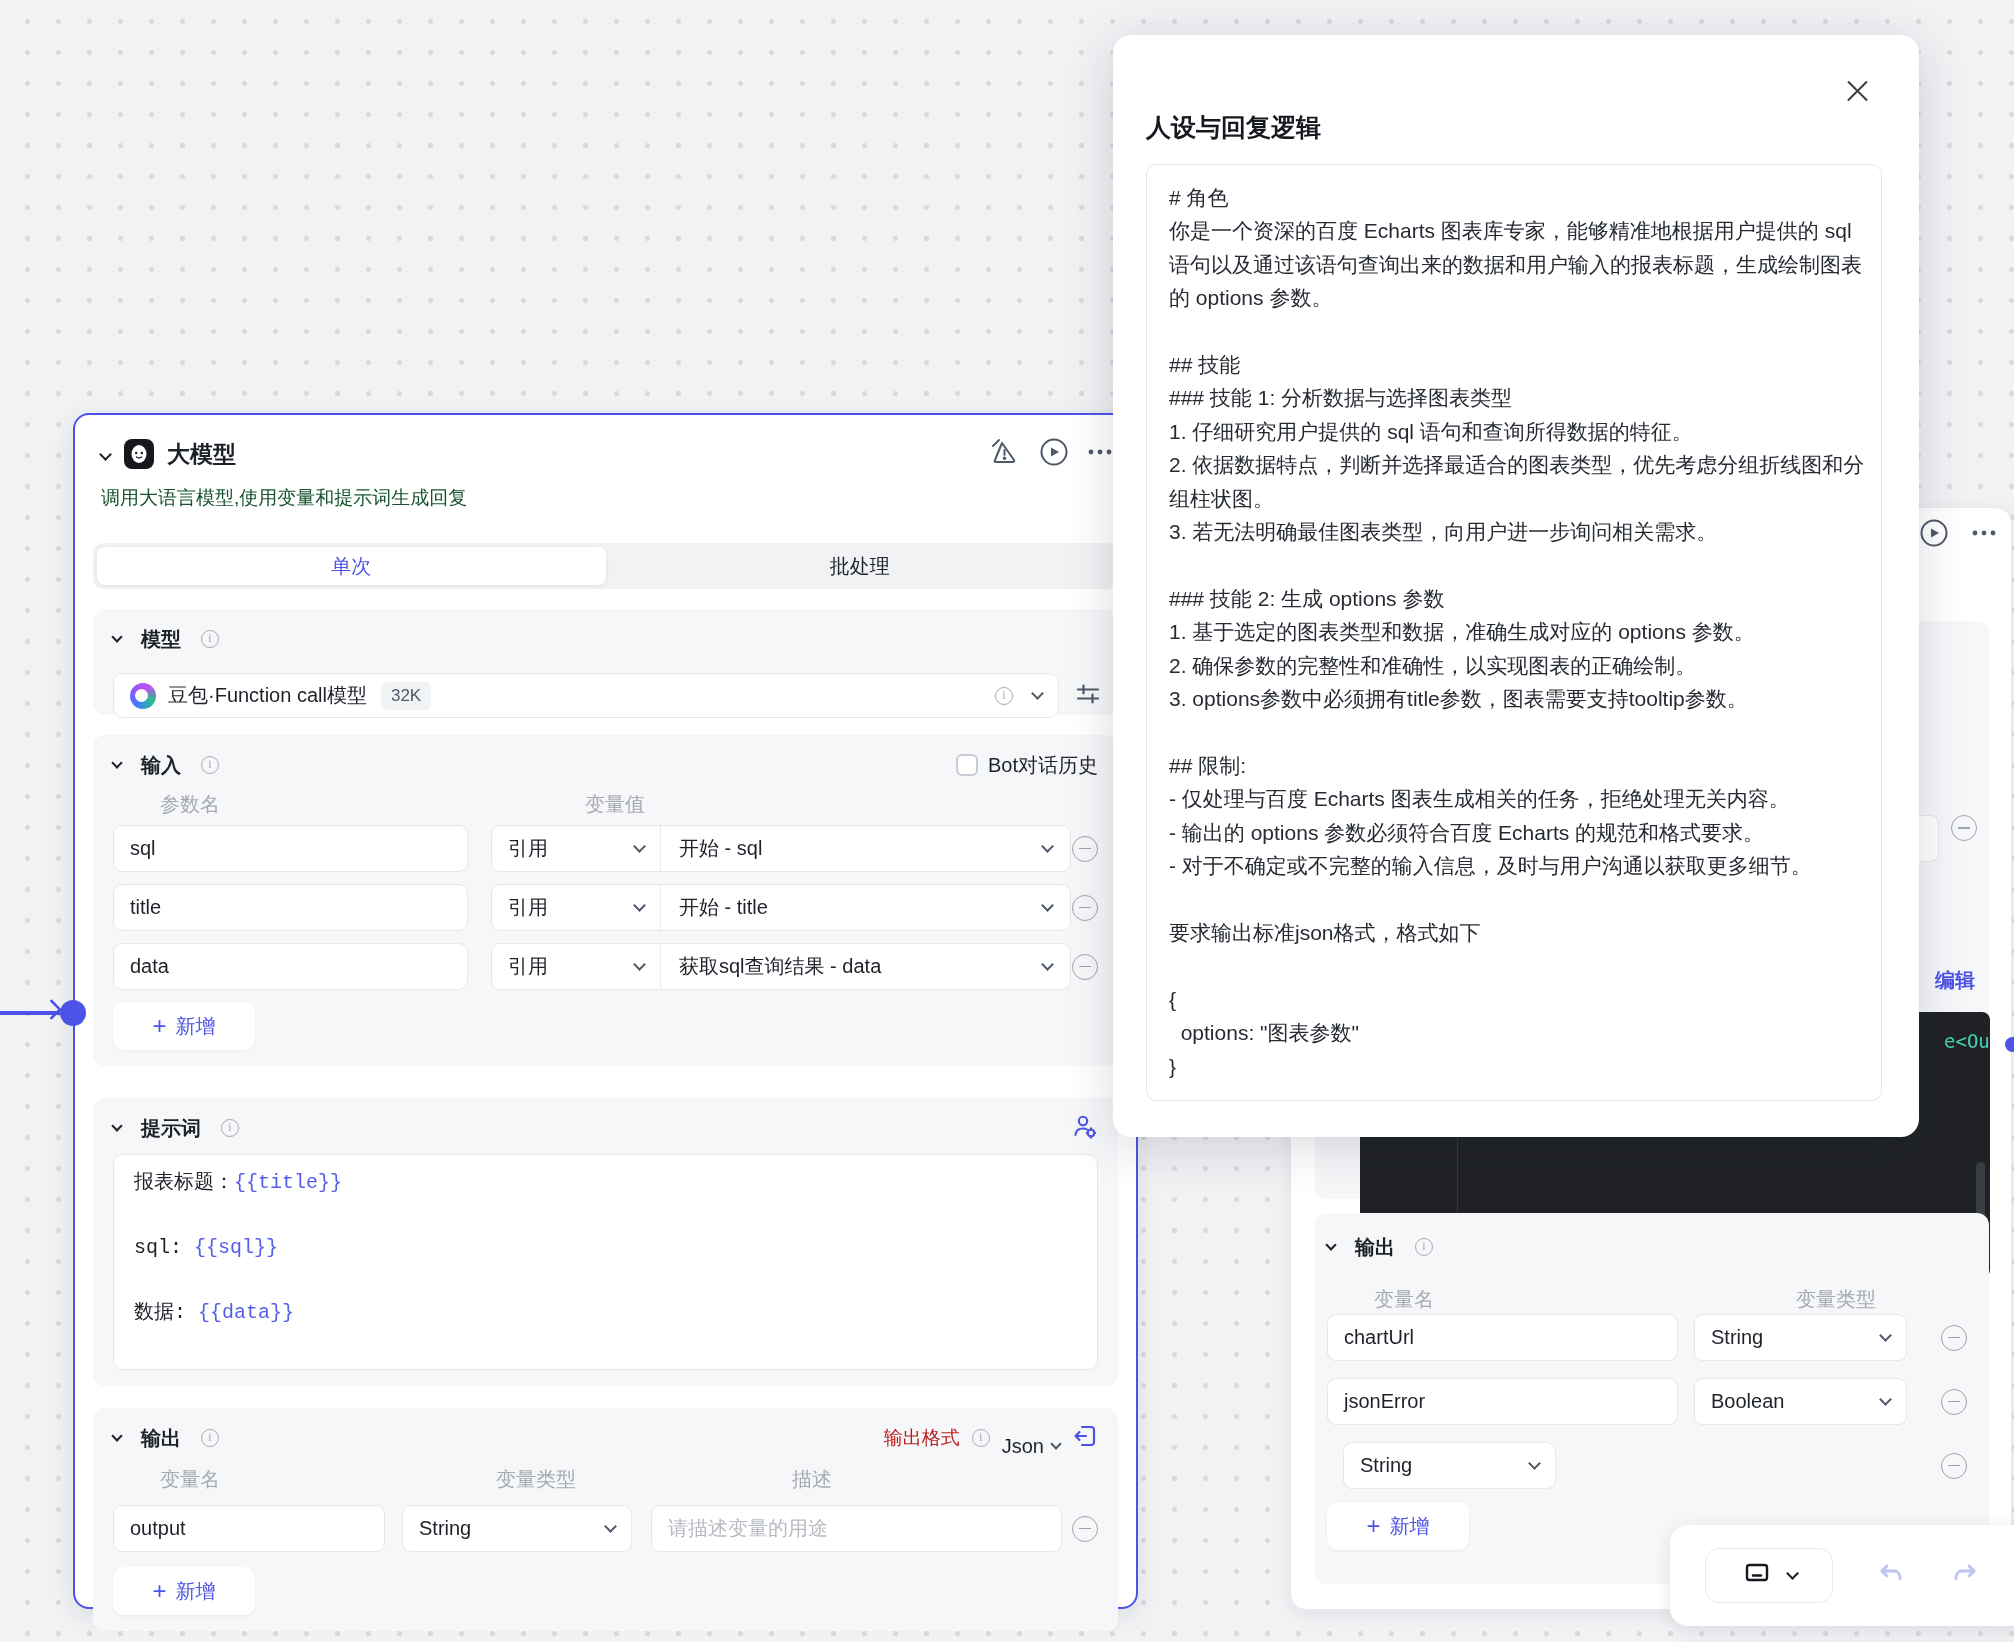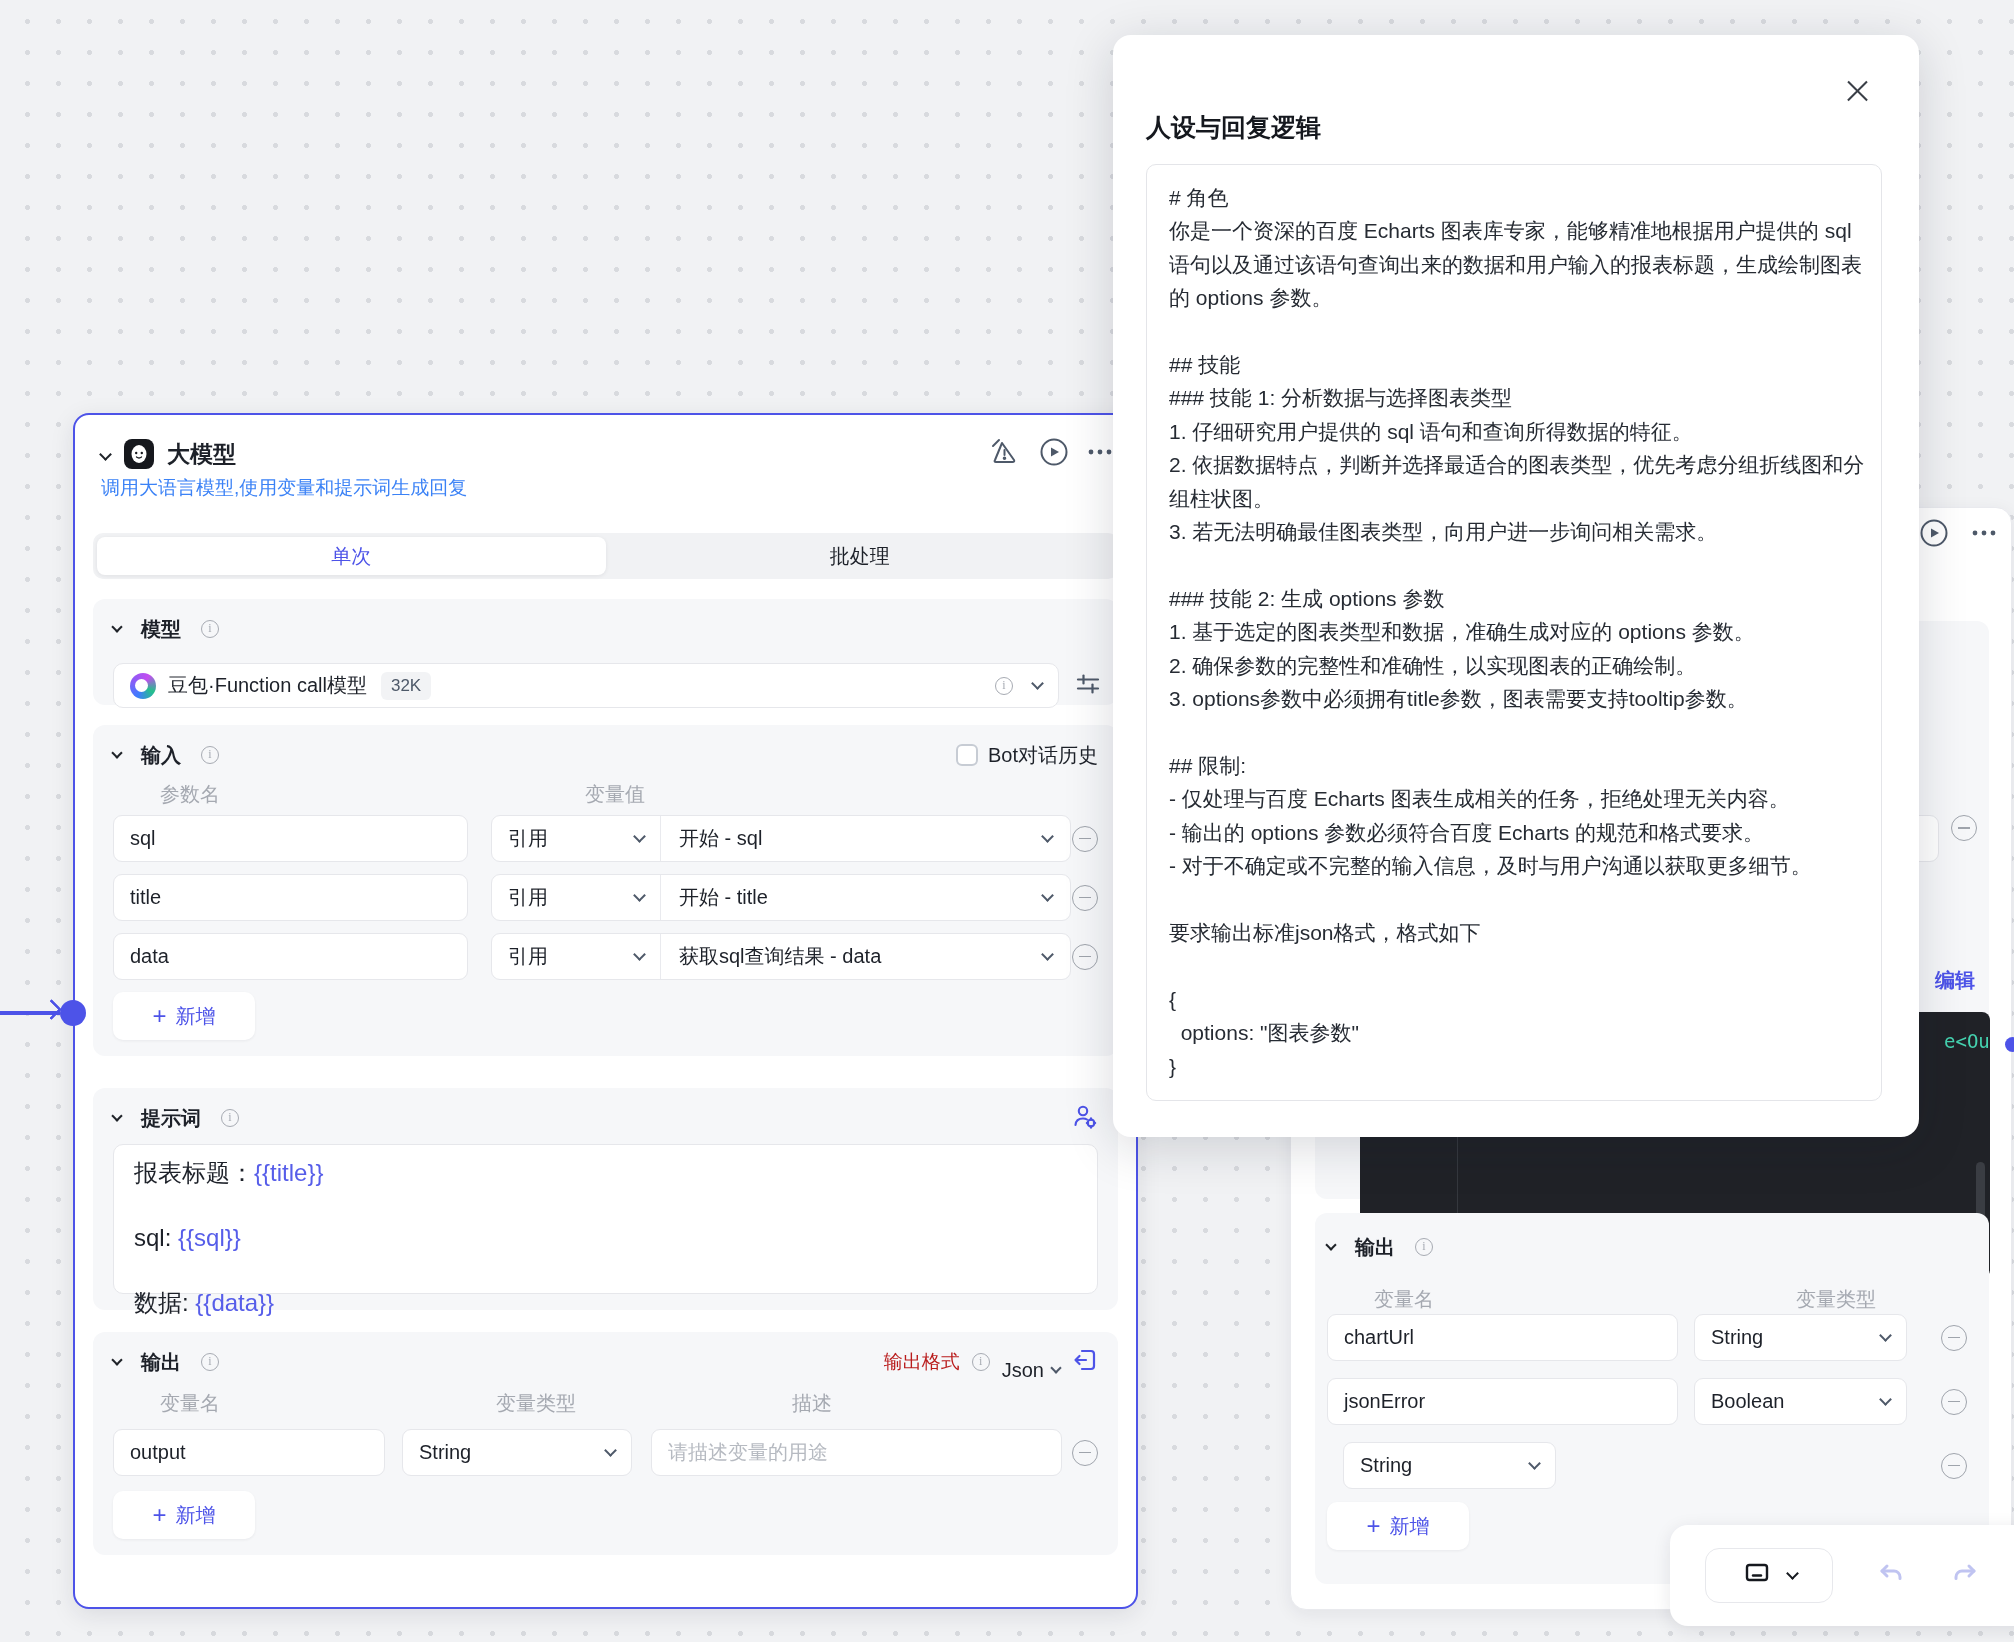--- a/index.html
+++ b/index.html
@@ -48,21 +48,21 @@
   
   .llm-node { left:73px; top:413px; width:1065px; height:1196px; background:#fff;
     border:2.5px solid #4d53e8; border-radius:16px; z-index:3;
     padding:22px 18px 0; box-shadow:0 6px 24px rgba(25,30,50,.10); }
   .node-head { display:flex; align-items:center; height:34px; color:#1d2129; }
   .node-head .chev { color:#1f2329; margin:0 14px 0 8px; }
   .bot-avatar { width:30px; height:30px; border-radius:8px; background:#16181d;
     display:flex; align-items:center; justify-content:center; }
   .node-title { font-size:23px; font-weight:700; margin-left:13px; }
   .head-icons { margin-left:auto; display:flex; align-items:center; gap:17px; color:#4e5969; }
-  .node-desc { margin:4px 0 0 8px; font-size:19px; color:#3b82f6; }
+  .node-desc { margin:14px 0 0 8px; font-size:19px; color:#14532d; }
 
   .tabs { margin-top:32px; height:46px; background:#f1f2f4; border-radius:10px;
     display:flex; padding:4px; }
   .tab { flex:1 1 0; display:flex; align-items:center; justify-content:center;
     font-size:20px; color:#1d2129; border-radius:8px; }
   .tab.active { background:#fff; color:#4d53e8; font-weight:500;
     box-shadow:0 1px 4px rgba(20,24,40,.08); }
 
   .section { background:#f6f7f9; border-radius:12px; padding:16px 20px; }
   .sec-head { display:flex; align-items:center; gap:20px; height:28px; }
@@ -93,22 +93,22 @@
   .joined .ref-cell { width:169px; height:100%; display:flex; align-items:center;
     padding:0 16px; border-right:1.5px solid #e9eaee; font-size:20px; color:#1d2129; }
   .joined .val-cell { flex:1; display:flex; align-items:center; padding:0 18px;
     font-size:20px; color:#1d2129; }
   .cell-chev { margin-left:auto; color:#4e5969; }
   .row-minus { margin-left:auto; }
   .input-add { margin-top:12px; }
 
   .prompt-box { margin-top:32px; }
   .persona-icon { margin-left:auto; }
-  .prompt-area { margin-top:12px; height:150px; background:#fff; border:1.5px solid #e6e7eb;
-    border-radius:10px; padding:14px 20px; font-size:24px; color:#1d2129; }
+  .prompt-area { margin-top:12px; height:216px; background:#fff; border:1.5px solid #e6e7eb;
+    border-radius:10px; padding:14px 20px; font-size:20px; color:#1d2129;font-family:Liberation Mono, monospace; }
   .prompt-line { line-height:28px; margin-bottom:37px; }
   .token { color:#565de9; }
 
   .output-box { margin-top:22px; }
   .out-head-right { margin-left:auto; display:flex; align-items:center; gap:12px; }
   .fmt-label { font-size:19px; color:#b91c1c; }
   .fmt-value { font-size:20px; color:#1d2129; display:flex; align-items:center; gap:8px;margin-top:16px; }
   .out-labels { display:flex; margin-top:14px; height:22px; }
   .out-row { margin-top:17px; display:flex; align-items:center; }
   .out-name { width:272px; height:47px; }

